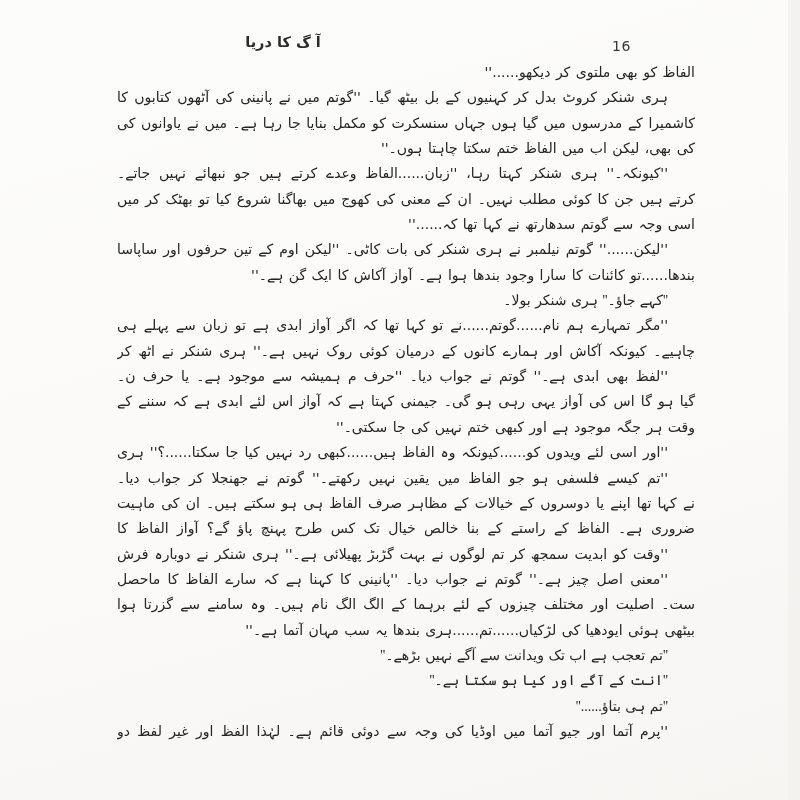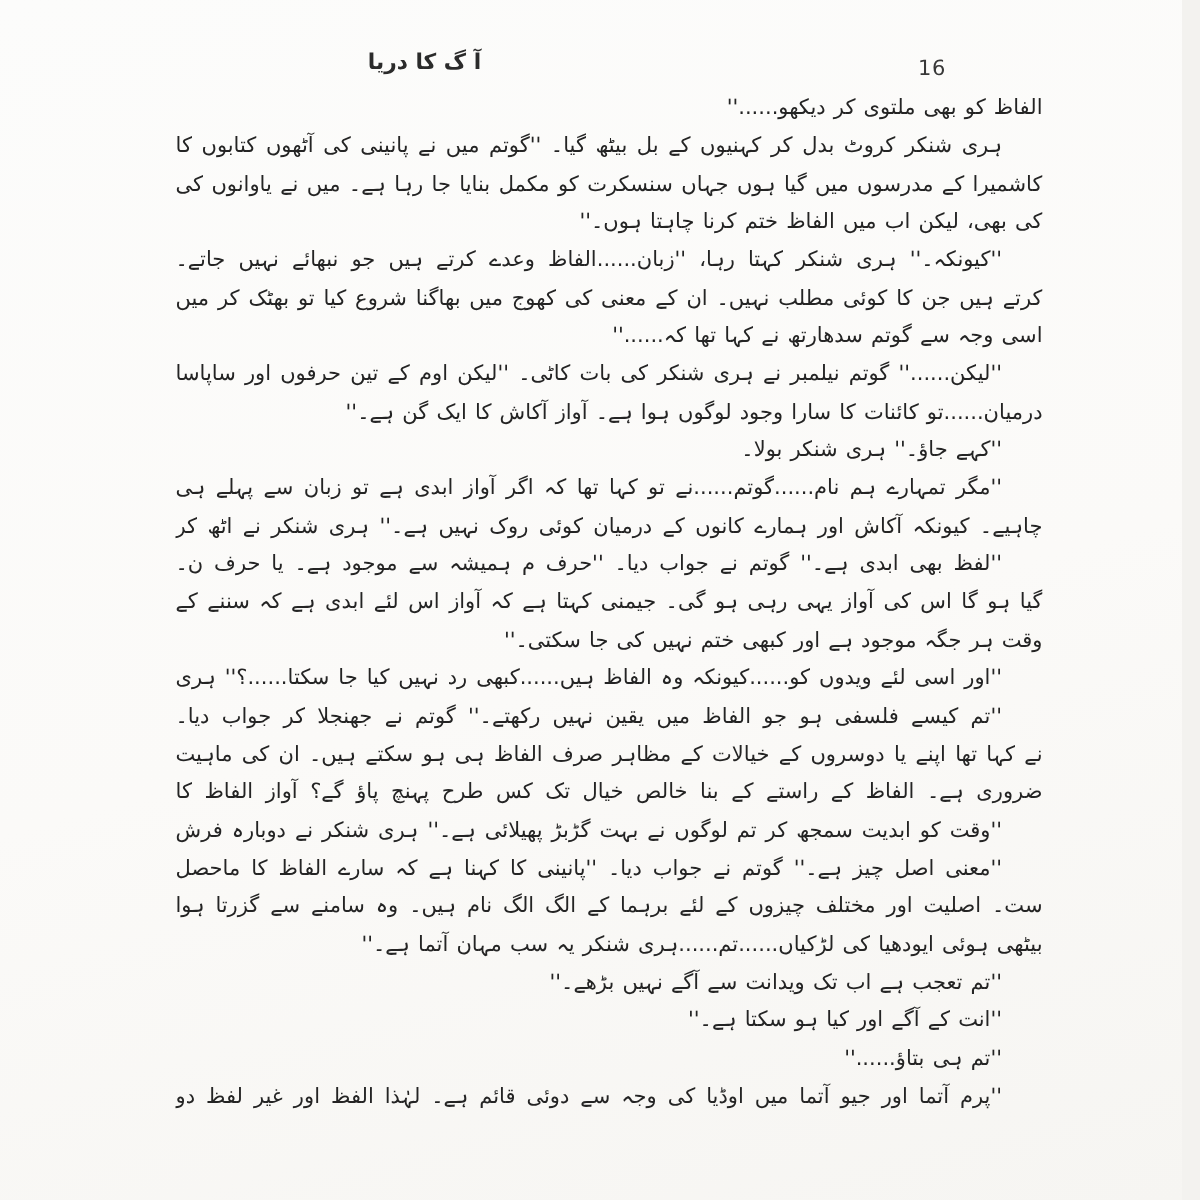--- a/index.html
+++ b/index.html
@@ -26,53 +26,53 @@
     direction: rtl; unicode-bidi: embed;
     font-size: 14px; color: #242424;
     word-spacing: 1px;
   }
   .line {
     height: 25.35px; line-height: 25.35px; overflow: hidden;
     text-align: justify; text-align-last: justify; text-justify: inter-word;
   }
   .line.start { padding-left: 0; padding-right: 27px; }
   .line.end   { text-align: right; text-align-last: right; }
-  .line.short { text-align: right; text-align-last: right; }
+  .line.short { text-align: right; text-align-last: right; font-family: Liberation Serif, serif; }
 </style>
 </head>
 <body>
 
 <div class="page">
 
   <div class="book-title">آ گ کا دریا</div>
   <div class="page-number">16</div>
 
   <div class="page-body">
     <div class="line end">الفاظ کو بھی ملتوی کر دیکھو......''</div>
     <div class="line start">ہری شنکر کروٹ بدل کر کہنیوں کے بل بیٹھ گیا۔ ''گوتم میں نے پانینی کی آٹھوں کتابوں کا مطالعہ کیا ہے۔ میں</div>
     <div class="line full">کاشمیرا کے مدرسوں میں گیا ہوں جہاں سنسکرت کو مکمل بنایا جا رہا ہے۔ میں نے یاوانوں کی بولی بھی سیکھی ہے اور پارسیکاوان</div>
-    <div class="line end">کی بھی، لیکن اب میں الفاظ ختم کرنا چاہتا ہوں۔''</div>
+    <div class="line end">کی بھی، لیکن اب میں الفاظ ختم سکتا چاہتا ہوں۔''</div>
     <div class="line start">''کیونکہ۔'' ہری شنکر کہتا رہا، ''زبان......الفاظ وعدے کرتے ہیں جو نبھائے نہیں جاتے۔ خیالات کا اظہار</div>
     <div class="line full">کرتے ہیں جن کا کوئی مطلب نہیں۔ ان کے معنی کی کھوج میں بھاگنا شروع کیا تو بھٹک کر میں کہاں سے کہاں جا نکلا۔</div>
     <div class="line end">اسی وجہ سے گوتم سدھارتھ نے کہا تھا کہ......''</div>
     <div class="line start">''لیکن......'' گوتم نیلمبر نے ہری شنکر کی بات کاٹی۔ ''لیکن اوم کے تین حرفوں اور ساپاسا کے تین سروں کے</div>
-    <div class="line end">درمیان......تو کائنات کا سارا وجود لوگوں ہوا ہے۔ آواز آکاش کا ایک گن ہے۔''</div>
+    <div class="line end">بندھا......تو کائنات کا سارا وجود بندھا ہوا ہے۔ آواز آکاش کا ایک گن ہے۔''</div>
     <div class="line start short">''کہے جاؤ۔'' ہری شنکر بولا۔</div>
     <div class="line start">''مگر تمہارے ہم نام......گوتم......نے تو کہا تھا کہ اگر آواز ابدی ہے تو زبان سے پہلے ہی لفظ سنائی دے جانا</div>
     <div class="line full">چاہیے۔ کیونکہ آکاش اور ہمارے کانوں کے درمیان کوئی روک نہیں ہے۔'' ہری شنکر نے اٹھ کر بیٹھتے ہوئے کہا۔</div>
     <div class="line start">''لفظ بھی ابدی ہے۔'' گوتم نے جواب دیا۔ ''حرف م ہمیشہ سے موجود ہے۔ یا حرف ن۔ ''اس کو جب بھی ادا کیا</div>
     <div class="line full">گیا ہو گا اس کی آواز یہی رہی ہو گی۔ جیمنی کہتا ہے کہ آواز اس لئے ابدی ہے کہ سننے کے بعد دماغ کو یاد رہتی ہے اور بیک</div>
     <div class="line end">وقت ہر جگہ موجود ہے اور کبھی ختم نہیں کی جا سکتی۔''</div>
     <div class="line start">''اور اسی لئے ویدوں کو......کیونکہ وہ الفاظ ہیں......کبھی رد نہیں کیا جا سکتا......؟'' ہری شنکر نے نظریں اٹھا کر پوچھا۔</div>
     <div class="line start">''تم کیسے فلسفی ہو جو الفاظ میں یقین نہیں رکھتے۔'' گوتم نے جھنجلا کر جواب دیا۔ ''پانینی، تمہارے تکشلا کے استاد،</div>
     <div class="line full">نے کہا تھا اپنے یا دوسروں کے خیالات کے مظاہر صرف الفاظ ہی ہو سکتے ہیں۔ ان کی ماہیت کا مطالعہ کرنا کس قدر</div>
     <div class="line full">ضروری ہے۔ الفاظ کے راستے کے بنا خالص خیال تک کس طرح پہنچ پاؤ گے؟ آواز الفاظ کا پراکرتک گن ہے۔ اور مادہ</div>
     <div class="line start">''وقت کو ابدیت سمجھ کر تم لوگوں نے بہت گڑبڑ پھیلائی ہے۔'' ہری شنکر نے دوبارہ فرش پر لیٹتے ہوئے اظہار خیال کیا۔</div>
     <div class="line start">''معنی اصل چیز ہے۔'' گوتم نے جواب دیا۔ ''پانینی کا کہنا ہے کہ سارے الفاظ کا ماحصل خالص وجود ہے۔</div>
     <div class="line full">ست۔ اصلیت اور مختلف چیزوں کے لئے برہما کے الگ الگ نام ہیں۔ وہ سامنے سے گزرتا ہوا بھورا ثور......گھاٹ پر</div>
-    <div class="line end">بیٹھی ہوئی ایودھیا کی لڑکیاں......تم......ہری شنکر یہ سب مہان آتما ہے۔''</div>
+    <div class="line end">بیٹھی ہوئی ایودھیا کی لڑکیاں......تم......ہری بندھا یہ سب مہان آتما ہے۔''</div>
     <div class="line start short">''تم تعجب ہے اب تک ویدانت سے آگے نہیں بڑھے۔''</div>
     <div class="line start short">''انت کے آگے اور کیا ہو سکتا ہے۔''</div>
     <div class="line start short">''تم ہی بتاؤ......''</div>
     <div class="line start">''پرم آتما اور جیو آتما میں اوڈیا کی وجہ سے دوئی قائم ہے۔ لہٰذا الفظ اور غیر لفظ دو برہما ہیں اور لفظ پر دھیان کر کے</div>
   </div>
 
 </div>
 
 </body></html>

